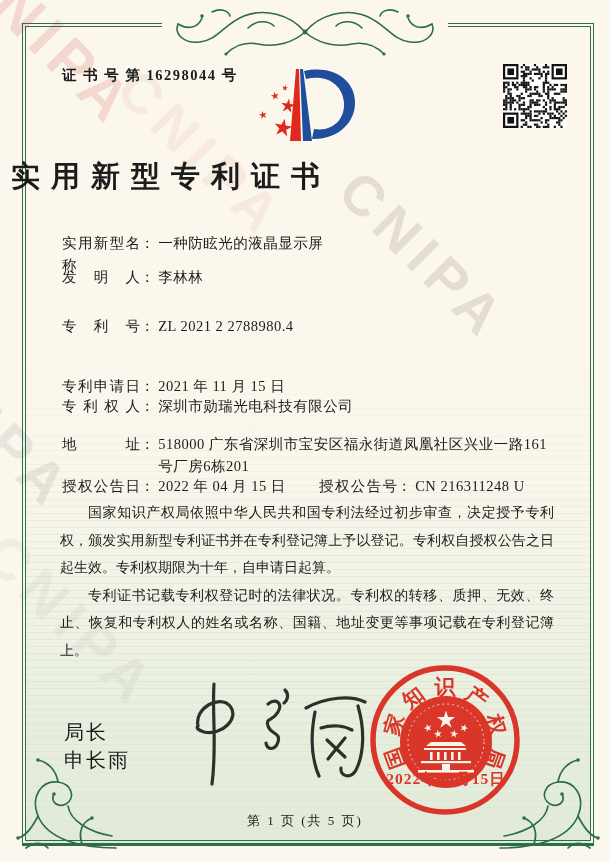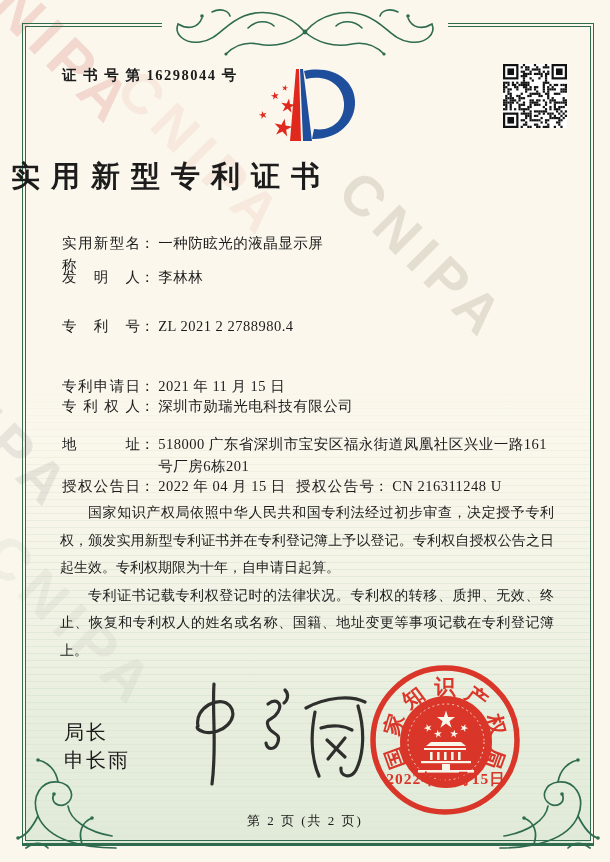--- a/index.html
+++ b/index.html
@@ -47,21 +47,21 @@
   .title{
     position:absolute;left:0;right:0;top:157px;text-align:left;
     font-size:29px;font-weight:700;letter-spacing:11px;text-indent:11px;
   }
 
   
   .row{position:absolute;left:62px;right:50px;font-size:14.5px;line-height:22px;}
   .flabel{display:inline-block;width:78px;text-align:justify;text-align-last:justify;vertical-align:top;}
   .fvalue{display:inline-block;max-width:392px;vertical-align:top;letter-spacing:.5px;}
   .colon{display:inline-block;vertical-align:top;}
-  .pair2{position:absolute;left:234px;top:0;white-space:nowrap;font-family:Liberation Serif, serif;}
+  .pair2{position:absolute;left:257px;top:0;white-space:nowrap;font-family:Liberation Serif, serif;}
   .r0{top:232px}.r1{top:266px}.r2{top:315px}.r3{top:375px}.r4{top:395px}.r5{top:433px}.r6{top:475px}
 
   
   .body-text{position:absolute;left:60px;right:56px;top:499px;
     font-size:14px;line-height:27.5px;text-align:justify;}
   .body-text p{margin:0;text-indent:2em;}
 
   
   .signer{position:absolute;left:64px;top:718px;font-size:20px;line-height:28px;letter-spacing:2px;}
   .sig{position:absolute;left:168px;top:680px;width:205px;height:110px;}
@@ -562,15 +562,15 @@
           <rect x="6" y="12" width="2.6" height="8"></rect>
           <rect x="13" y="12" width="2.6" height="8"></rect>
         <rect x="-24" y="21" width="50" height="2.2"></rect>
         <rect x="-3" y="24" width="8" height="6"></rect>
         <rect x="-27" y="30" width="56" height="2.6"></rect>
       </g>
       <text y="44" x="1" text-anchor="middle" font-size="15.5" font-weight="bold" fill="#d9291c" letter-spacing="1">2022年04月15日</text>
     </g>
   </svg>
 
-  <div class="footer">第 2 页 (共 2 页)</div>
+  <div class="footer">第 1 页 (共 5 页)</div>
 
 </div>
 
 </body></html>

